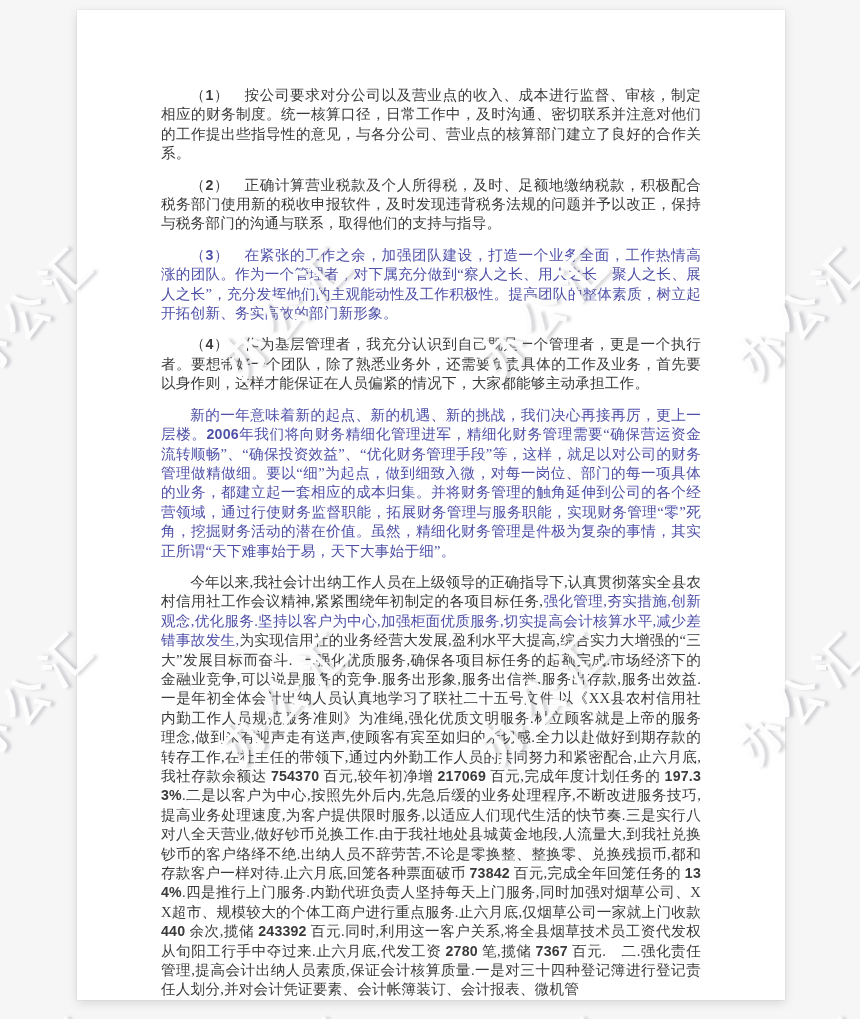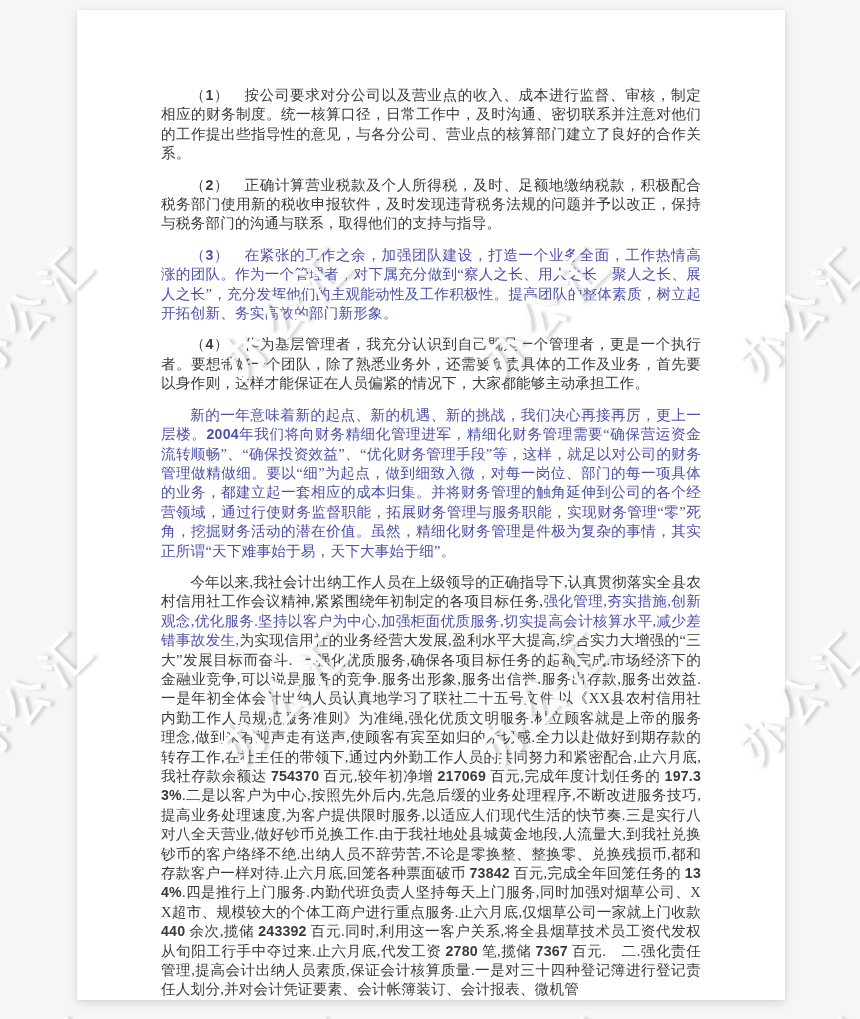--- a/index.html
+++ b/index.html
@@ -70,21 +70,21 @@
 </head>
 <body>
 
 <div class="stage">
   <div class="page">
     <div class="content">
         <p class="para"><span class="seg-dark">（<span class="num">1</span>）　按公司要求对分公司以及营业点的收入、成本进行监督、审核，制定相应的财务制度。统一核算口径，日常工作中，及时沟通、密切联系并注意对他们的工作提出些指导性的意见，与各分公司、营业点的核算部门建立了良好的合作关系。</span></p>
         <p class="para"><span class="seg-dark">（<span class="num">2</span>）　正确计算营业税款及个人所得税，及时、足额地缴纳税款，积极配合税务部门使用新的税收申报软件，及时发现违背税务法规的问题并予以改正，保持与税务部门的沟通与联系，取得他们的支持与指导。</span></p>
         <p class="para"><span class="seg-blue">（<span class="num">3</span>）　在紧张的工作之余，加强团队建设，打造一个业务全面，工作热情高涨的团队。作为一个管理者，对下属充分做到“察人之长、用人之长、聚人之长、展人之长”，充分发挥他们的主观能动性及工作积极性。提高团队的整体素质，树立起开拓创新、务实高效的部门新形象。</span></p>
         <p class="para"><span class="seg-dark">（<span class="num">4</span>）　作为基层管理者，我充分认识到自己既是一个管理者，更是一个执行者。要想带好一个团队，除了熟悉业务外，还需要负责具体的工作及业务，首先要以身作则，这样才能保证在人员偏紧的情况下，大家都能够主动承担工作。</span></p>
-        <p class="para"><span class="seg-blue">新的一年意味着新的起点、新的机遇、新的挑战，我们决心再接再厉，更上一层楼。<span class="num">2004</span>年我们将向财务精细化管理进军，精细化财务管理需要“确保营运资金流转顺畅”、“确保投资效益”、“优化财务管理手段”等，这样，就足以对公司的财务管理做精做细。要以“细”为起点，做到细致入微，对每一岗位、部门的每一项具体的业务，都建立起一套相应的成本归集。并将财务管理的触角延伸到公司的各个经营领域，通过行使财务监督职能，拓展财务管理与服务职能，实现财务管理“零”死角，挖掘财务活动的潜在价值。虽然，精细化财务管理是件极为复杂的事情，其实正所谓“天下难事始于易，天下大事始于细”。</span></p>
+        <p class="para"><span class="seg-blue">新的一年意味着新的起点、新的机遇、新的挑战，我们决心再接再厉，更上一层楼。<span class="num">2006</span>年我们将向财务精细化管理进军，精细化财务管理需要“确保营运资金流转顺畅”、“确保投资效益”、“优化财务管理手段”等，这样，就足以对公司的财务管理做精做细。要以“细”为起点，做到细致入微，对每一岗位、部门的每一项具体的业务，都建立起一套相应的成本归集。并将财务管理的触角延伸到公司的各个经营领域，通过行使财务监督职能，拓展财务管理与服务职能，实现财务管理“零”死角，挖掘财务活动的潜在价值。虽然，精细化财务管理是件极为复杂的事情，其实正所谓“天下难事始于易，天下大事始于细”。</span></p>
         <p class="para"><span class="seg-dark">今年以来,我社会计出纳工作人员在上级领导的正确指导下,认真贯彻落实全县农村信用社工作会议精神,紧紧围绕年初制定的各项目标任务,</span><span class="seg-blue">强化管理,夯实措施,创新观念,优化服务.坚持以客户为中心,加强柜面优质服务,切实提高会计核算水平,减少差错事故发生,</span><span class="seg-dark">为实现信用社的业务经营大发展,盈利水平大提高,综合实力大增强的“三大”发展目标而奋斗. 一.强化优质服务,确保各项目标任务的超额完成.市场经济下的金融业竞争,可以说是服务的竞争.服务出形象,服务出信誉,服务出存款,服务出效益.一是年初全体会计出纳人员认真地学习了联社二十五号文件,以《XX县农村信用社内勤工作人员规范服务准则》为准绳,强化优质文明服务.树立顾客就是上帝的服务理念,做到来有迎声走有送声,使顾客有宾至如归的亲切感.全力以赴做好到期存款的转存工作,在社主任的带领下,通过内外勤工作人员的共同努力和紧密配合,止六月底,我社存款余额达 <span class="num">754370</span> 百元,较年初净增 <span class="num">217069</span> 百元,完成年度计划任务的 <span class="num">197.33%</span>.二是以客户为中心,按照先外后内,先急后缓的业务处理程序,不断改进服务技巧,提高业务处理速度,为客户提供限时服务,以适应人们现代生活的快节奏.三是实行八对八全天营业,做好钞币兑换工作.由于我社地处县城黄金地段,人流量大,到我社兑换钞币的客户络绎不绝.出纳人员不辞劳苦,不论是零换整、整换零、兑换残损币,都和存款客户一样对待.止六月底,回笼各种票面破币 <span class="num">73842</span> 百元,完成全年回笼任务的 <span class="num">134%</span>.四是推行上门服务.内勤代班负责人坚持每天上门服务,同时加强对烟草公司、XX超市、规模较大的个体工商户进行重点服务.止六月底,仅烟草公司一家就上门收款 <span class="num">440</span> 余次,揽储 <span class="num">243392</span> 百元.同时,利用这一客户关系,将全县烟草技术员工资代发权从旬阳工行手中夺过来.止六月底,代发工资 <span class="num">2780</span> 笔,揽储 <span class="num">7367</span> 百元.　二.强化责任管理,提高会计出纳人员素质,保证会计核算质量.一是对三十四种登记簿进行登记责任人划分,并对会计凭证要素、会计帐簿装订、会计报表、微机管</span></p>
       </div>
   </div>
   <div class="watermark-layer">
       <span class="wm" style="left: -55px; top: -105px;">办公汇</span>
       <span class="wm" style="left: 203px; top: -105px;">办公汇</span>
       <span class="wm" style="left: 461px; top: -105px;">办公汇</span>
       <span class="wm" style="left: 719px; top: -105px;">办公汇</span>
       <span class="wm" style="left: -55px; top: 280px;">办公汇</span>
       <span class="wm" style="left: 203px; top: 280px;">办公汇</span>

